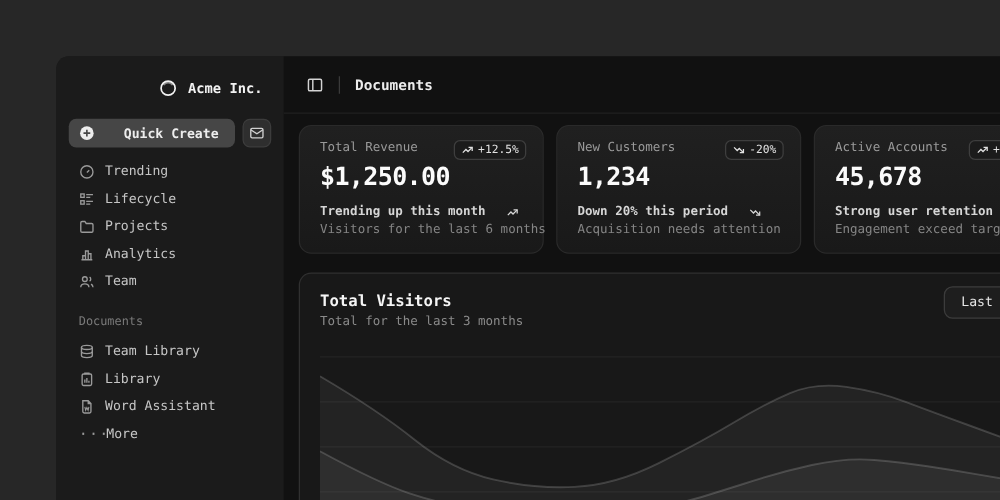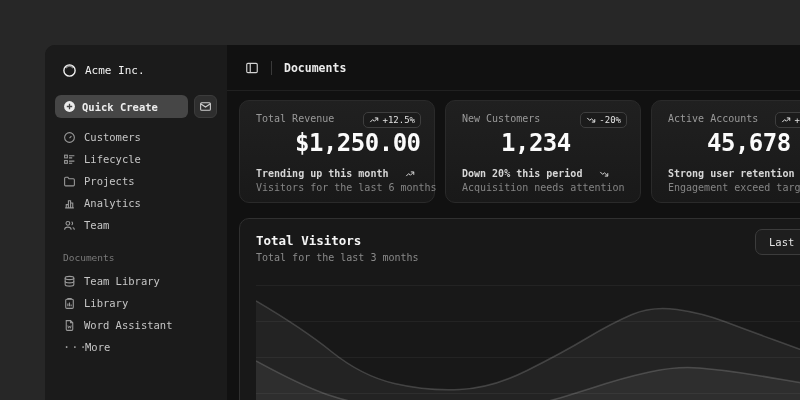--- a/index.html
+++ b/index.html
@@ -5,24 +5,24 @@
   * { margin:0; padding:0; box-sizing:border-box; }
   html,body { width:800px; height:400px; overflow:hidden; background:#272727;
     font-family:"DejaVu Sans Mono","Liberation Mono",monospace; }
   .backdrop { position:absolute; inset:0; background:#272727; }
   .window { position:absolute; left:45px; top:45px; width:862px; height:400px;
     background:#1b1b1b; border-radius:10px 10px 0 0; display:flex; overflow:hidden; }
 
   
   .sidebar { width:182px; flex:none; background:#1b1b1b; padding:12px 10px; display:flex; flex-direction:column; }
   .brand { display:flex; align-items:center; gap:8px; height:26px; padding:0 7px; margin-bottom:12px;
-    color:#f2f2f2; font-size:11px; font-weight:normal; }
+    color:#f2f2f2; font-size:11px; font-weight:bold;justify-content:flex-end; }
   .quickrow { display:flex; gap:6px; align-items:center; margin-bottom:8px; }
   .quick-btn { flex:1; height:23px; background:#464646; border:none; border-radius:6px;
-    color:#ededed; display:flex; align-items:center; gap:6px; padding:0 8px;
+    color:#ededed; display:flex; align-items:center; gap:23px; padding:0 8px;
     font-family:inherit; font-size:10.5px; font-weight:bold; cursor:pointer; }
   .icon-btn { width:23px; height:23px; flex:none; background:#2e2e2e; border:1px solid #3c3c3c;
     border-radius:6px; display:flex; align-items:center; justify-content:center; cursor:pointer; }
   .nav-item { display:flex; align-items:center; gap:8px; height:22px; padding:0 8px;
     color:#c6c6c6; font-size:10.5px; border-radius:6px; cursor:pointer; }
   .nav-item svg { flex:none; }
   .section-label { color:#7a7a7a; font-size:9.5px; margin:16px 8px 7px 8px; }
   .more-dots { color:#9a9a9a; font-size:12px; letter-spacing:1px; width:14px; text-align:center; }
 
   
@@ -34,21 +34,21 @@
   .content { padding:9px 12px; }
 
   .cards { display:flex; gap:10px; }
   .card { width:196px; height:103px; flex:none; position:relative;
     background:linear-gradient(to top,#191919,#202020);
     border:1px solid #2a2a2a; border-radius:10px; padding:12px 16px; }
   .card-label { font-size:10px; color:#9a9a9a; }
   .badge { position:absolute; top:11px; right:13px; display:flex; align-items:center; gap:3px;
     border:1px solid #3e3e3e; border-radius:5px; background:#1b1b1b;
     padding:2px 5px; font-size:9px; color:#e2e2e2; }
-  .card-value { margin-top:5px; font-size:24px; font-weight:bold; color:#fbfbfb; letter-spacing:-0.5px;margin-left:39px; }
+  .card-value { margin-top:5px; font-size:20px; font-weight:bold; color:#fbfbfb; letter-spacing:-0.5px; }
   .foot1 { margin-top:11px; display:flex; align-items:center; gap:17px;
     font-size:10px; font-weight:bold; color:#d6d6d6; white-space:nowrap; }
   .foot2 { margin-top:3px; font-size:10px; color:#858585; white-space:nowrap; }
 
   .chart-card { margin-top:15px; width:608px; height:260px; position:relative;
     background:#181818; border:1px solid #303030; border-radius:10px; padding:14px 16px; }
   .chart-title { font-size:12.5px; font-weight:bold; color:#f5f5f5; }
   .chart-sub { margin-top:4px; font-size:10px; color:#8a8a8a; }
   .range-btn { position:absolute; top:10px; left:515px; width:130px; height:26px;
     border:1px solid #3c3c3c; border-radius:7px; background:#1e1e1e; color:#e5e5e5;
@@ -95,21 +95,21 @@
       </button>
     </div>
 
     <div class="nav-item">
       <span style="display:flex">
         <svg width="13" height="13" viewBox="0 0 24 24" fill="none" stroke="#9a9a9a" stroke-width="2">
           <circle cx="12" cy="12" r="9"></circle>
             <path d="M12 13l3.5-3.5M12 17h.01M7 14h.01M17 14h.01"></path>
         </svg>
       </span>
-      <span>Customers</span>
+      <span>Trending</span>
     </div>
     <div class="nav-item">
       <span style="display:flex">
         <svg width="13" height="13" viewBox="0 0 24 24" fill="none" stroke="#9a9a9a" stroke-width="2">
           <rect x="3" y="4" width="5" height="5"></rect>
             <rect x="3" y="14" width="5" height="5"></rect>
           <path d="M11 5h10M11 9h6M11 15h10M11 19h6"></path>
         </svg>
       </span>
       <span>Lifecycle</span>

